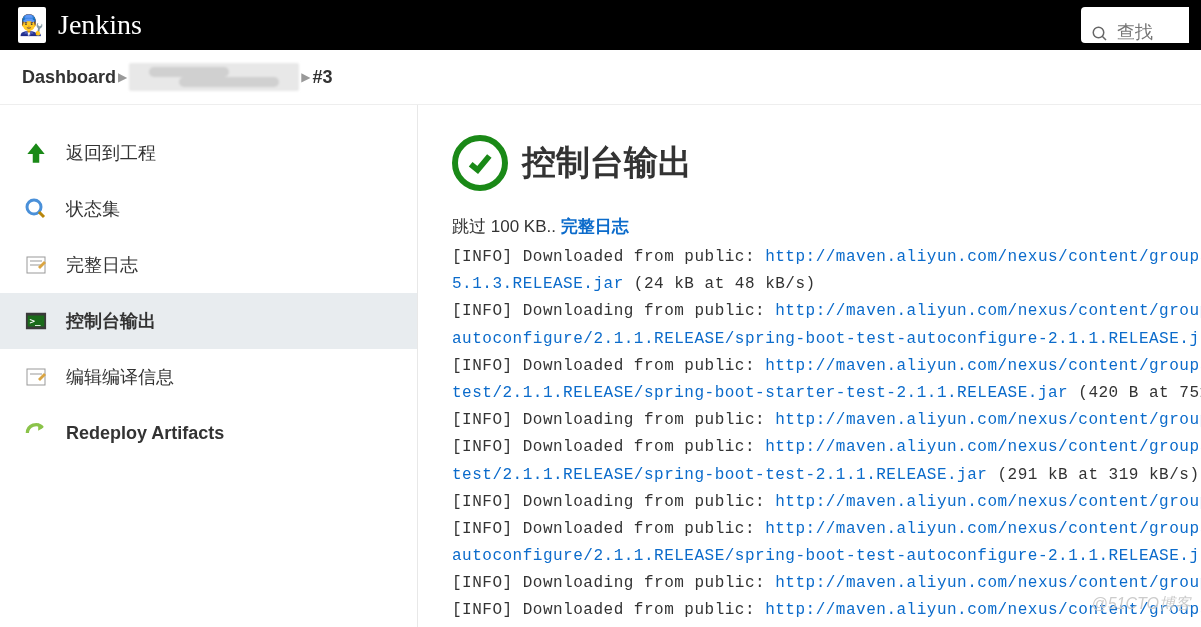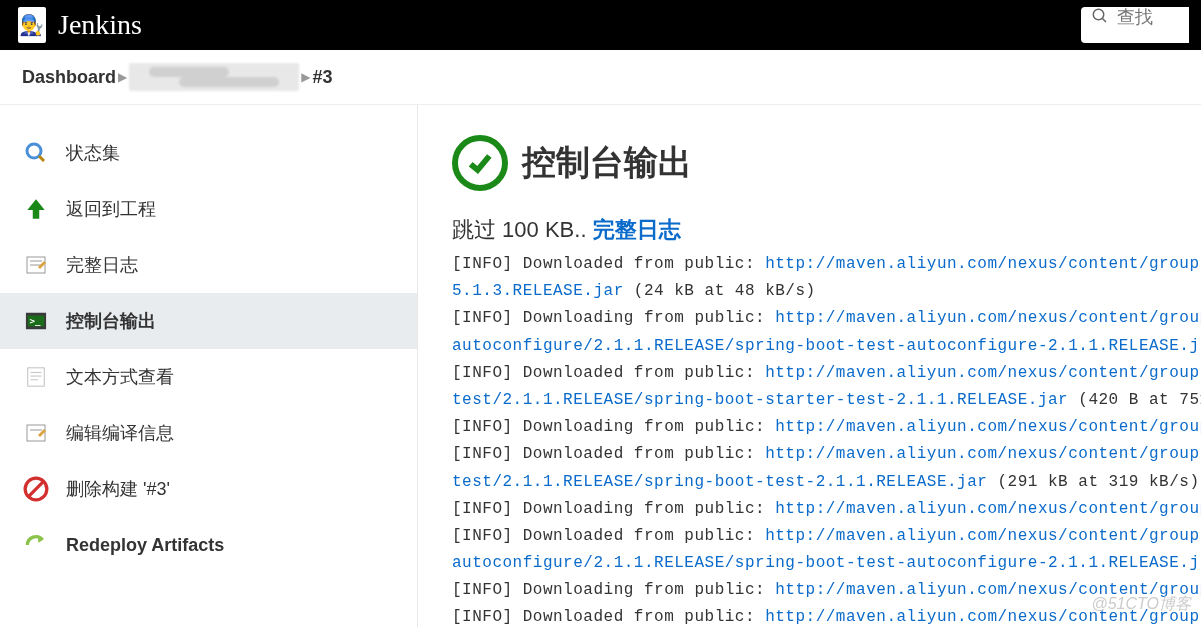--- a/index.html
+++ b/index.html
@@ -2,41 +2,41 @@
 <html><head>
   <meta charset="utf-8">
   <style>
     * { margin:0; padding:0; box-sizing:border-box; }
     body { font-family: Helvetica, Arial, sans-serif; font-size:14px; color:#333; background:#fff; width:1201px; height:627px; overflow:hidden; position:relative; }
     .header { background:#000; height:50px; display:flex; align-items:center; padding:0 12px 0 18px; }
     .logo-wrap { display:flex; align-items:center; gap:12px; }
     .logo-img { width:28px; height:36px; background:#fff; border-radius:2px; display:flex; align-items:center; justify-content:center; font-size:20px; }
     .logo-text { color:#fff; font-size:28px; font-weight:normal; font-family: Georgia, serif; }
     .header-spacer { flex:1; }
-    .search-box { background:#fff; height:36px; width:108px; display:flex; align-items:flex-start; padding:0 10px; border-radius:4px 0 0 4px; }
+    .search-box { background:#fff; height:36px; width:108px; display:flex; align-items:flex-end; padding:0 10px; border-radius:4px 0 0 4px; }
     .search-box svg { width:18px; height:18px; stroke:#666; fill:none; stroke-width:2; }
     .search-input { border:none; outline:none; font-size:18px; color:#999; margin-left:8px; width:60px; }
     .breadcrumb { height:55px; display:flex; align-items:center; padding:0 22px; gap:2px; border-bottom:1px solid #eee; }
     .crumb { font-size:18px; font-weight:bold; color:#333; cursor:pointer; }
     .crumb-sep { color:#999; font-size:12px; }
     .crumb-redacted { width:170px; height:28px; background:#e8e8e8; border-radius:2px; filter:blur(1px); position:relative; }
     .crumb-redacted::before, .crumb-redacted::after { content:''; position:absolute; height:10px; background:#d0d0d0; border-radius:5px; }
     .crumb-redacted::before { top:4px; left:20px; width:80px; }
     .crumb-redacted::after { bottom:4px; left:50px; width:100px; }
     .layout { display:flex; height:calc(627px - 105px); }
     .sidebar { width:418px; border-right:1px solid #e8e8e8; padding-top:20px; }
     .side-item { display:flex; align-items:center; gap:16px; padding:14px 22px; font-size:18px; color:#333; cursor:pointer; }
     .side-item.active { background:#e8ecef; font-weight:bold; }
     .side-icon { width:28px; height:28px; display:flex; align-items:center; justify-content:center; }
     .main { flex:1; padding:30px 0 0 34px; overflow:hidden; }
     .page-title-row { display:flex; align-items:center; gap:14px; margin-bottom:24px; }
     .status-circle { width:56px; height:56px; border:6px solid #1a8917; border-radius:50%; display:flex; align-items:center; justify-content:center; }
     .status-circle svg { width:28px; height:28px; stroke:#1a8917; stroke-width:5; fill:none; }
     .page-title { font-size:34px; font-weight:bold; }
-    .skip-line { font-size:22px; margin-bottom:6px; }
+    .skip-line { font-size:17px; margin-bottom:6px; }
     .skip-link { color:#0b6bcb; font-weight:bold; cursor:pointer; }
     .console { font-family: "Courier New", monospace; font-size:16px; line-height:1.7; letter-spacing:0.5px; white-space:nowrap; }
     .cln { display:block; }
     .cu { color:#0b6bcb; }
     .watermark { position:absolute; bottom:12px; right:10px; color:#ccc; font-size:16px;font-style:italic; }
   </style>
 </head>
 <body>
 
 <div class="header">
@@ -59,34 +59,34 @@
   <span class="crumb-sep">▶</span>
   <div class="crumb-redacted"></div>
   <span class="crumb-sep">▶</span>
   <span class="crumb">#3</span>
 </div>
 
 <div class="layout">
   <div class="sidebar">
     <div class="side-item">
       <span class="side-icon">
+          <svg viewBox="0 0 24 24" width="26" height="26">
+            <path d="M12 3 L20 13 L15 13 L15 21 L9 21 L9 13 L4 13 Z" fill="#1a8917"></path>
+          </svg>
+        </span>
+      <span>返回到工程</span>
+    </div>
+    <div class="side-item">
+      <span class="side-icon">
           <svg viewBox="0 0 24 24" width="24" height="24">
             <circle cx="10" cy="10" r="7" fill="none" stroke="#4a90d9" stroke-width="3"></circle>
             <line x1="20" y1="20" x2="15" y2="15" stroke="#b8860b" stroke-width="3"></line>
           </svg>
         </span>
       <span>状态集</span>
-    </div>
-    <div class="side-item">
-      <span class="side-icon">
-          <svg viewBox="0 0 24 24" width="26" height="26">
-            <path d="M12 3 L20 13 L15 13 L15 21 L9 21 L9 13 L4 13 Z" fill="#1a8917"></path>
-          </svg>
-        </span>
-      <span>返回到工程</span>
     </div>
     <div class="side-item">
       <span class="side-icon">
           <svg viewBox="0 0 24 24" width="24" height="24">
             <rect x="3" y="4" width="18" height="16" fill="#fff" stroke="#999"></rect>
             <line x1="6" y1="8" x2="18" y2="8" stroke="#999"></line>
             <line x1="6" y1="12" x2="18" y2="12" stroke="#999"></line>
             <path d="M14 14 L20 8 L22 10 L16 16 Z" fill="#d9a441"></path>
           </svg>
         </span>
@@ -97,47 +97,27 @@
           <svg viewBox="0 0 24 24" width="26" height="22">
             <rect x="1" y="3" width="22" height="18" fill="#3a3a3a"></rect>
             <rect x="3" y="6" width="18" height="12" fill="#1a6b1a"></rect>
             <text x="5" y="15" fill="#fff" font-size="10" font-family="monospace">&gt;_</text>
           </svg>
         </span>
       <span>控制台输出</span>
     </div>
     <div class="side-item">
       <span class="side-icon">
-          <svg viewBox="0 0 24 24" width="22" height="26">
-            <rect x="3" y="2" width="18" height="20" fill="#fff" stroke="#bbb"></rect>
-            <line x1="6" y1="7" x2="18" y2="7" stroke="#bbb"></line>
-            <line x1="6" y1="11" x2="18" y2="11" stroke="#bbb"></line>
-            <line x1="6" y1="15" x2="14" y2="15" stroke="#bbb"></line>
-          </svg>
-        </span>
-      <span>文本方式查看</span>
-    </div>
-    <div class="side-item">
-      <span class="side-icon">
           <svg viewBox="0 0 24 24" width="24" height="24">
             <rect x="3" y="4" width="18" height="16" fill="#fff" stroke="#999"></rect>
             <line x1="6" y1="9" x2="18" y2="9" stroke="#999"></line>
             <path d="M14 14 L20 8 L22 10 L16 16 Z" fill="#d9a441"></path>
           </svg>
         </span>
       <span>编辑编译信息</span>
-    </div>
-    <div class="side-item">
-      <span class="side-icon">
-          <svg viewBox="0 0 24 24" width="26" height="26">
-            <circle cx="12" cy="12" r="10" fill="none" stroke="#d32f2f" stroke-width="3"></circle>
-            <line x1="5" y1="19" x2="19" y2="5" stroke="#d32f2f" stroke-width="3"></line>
-          </svg>
-        </span>
-      <span>删除构建 '#3'</span>
     </div>
     <div class="side-item">
       <span class="side-icon">
           <svg viewBox="0 0 24 24" width="26" height="26">
             <path d="M4 12 A8 8 0 0 1 18 7" fill="none" stroke="#8bc34a" stroke-width="3"></path>
             <path d="M14 3 L19 7 L14 10 Z" fill="#8bc34a"></path>
           </svg>
         </span>
       <span style="font-weight:bold">Redeploy Artifacts</span>
     </div>

